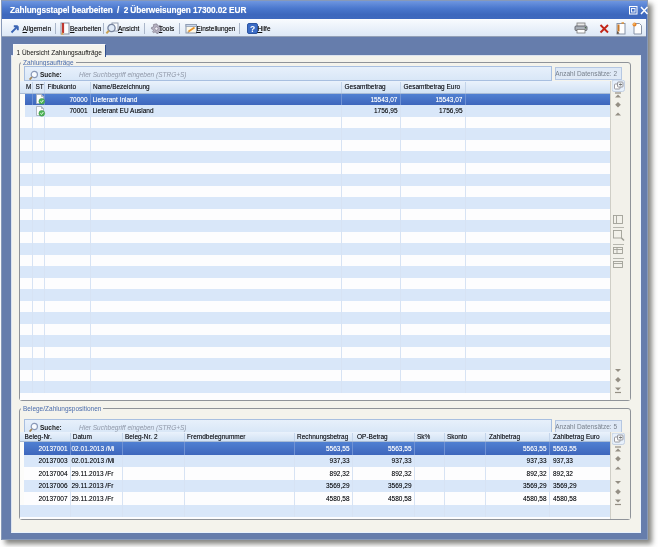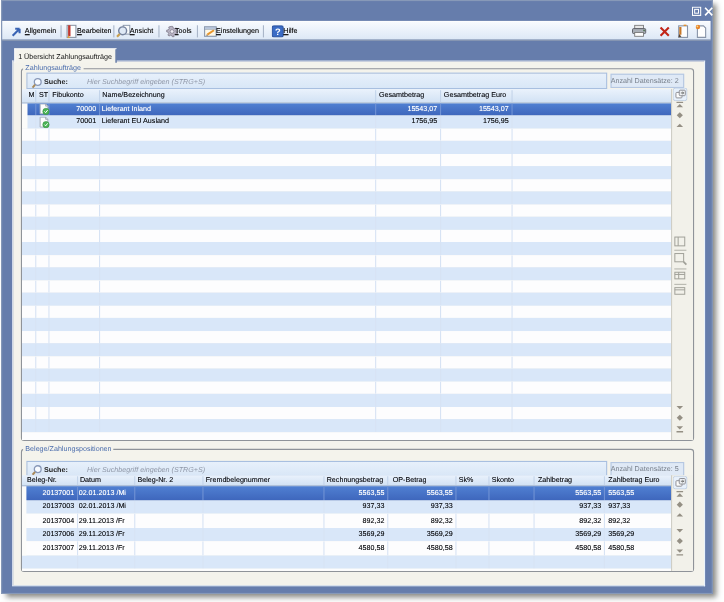--- a/index.html
+++ b/index.html
@@ -36,20 +36,21 @@
 .nav { position:absolute; background:#f2f1ea; }
 .ts { position:absolute; top:3px; width:1px; height:11px; background:#aab6c9; }
 .ti { position:absolute; top:5px; white-space:nowrap; line-height:8px; }
 .ti u { text-decoration:underline; }
 svg { position:absolute; }
 .ph { font-style:italic; color:#9098a8; }
 </style>
 </head>
 <body>
 <div id="win">
+<div id="title">Zahlungsstapel bearbeiten&nbsp; /&nbsp; 2 Überweisungen 17300.02 EUR</div>
 <svg style="left:627px; top:5px;" width="9" height="9">
  <rect x="0.5" y="0.5" width="7.5" height="7.5" fill="none" stroke="#fff" stroke-width="1"></rect>
  <rect x="2.5" y="2.5" width="3.5" height="3.5" fill="none" stroke="#fff" stroke-width="0.9"></rect>
 </svg>
 <svg style="left:637.5px; top:5px;" width="9" height="10">
  <path d="M1 1 L7.5 8 M7.5 1 L1 8" stroke="#fff" stroke-width="1.5" fill="none"></path>
 </svg>
 <div id="toolbar">
       <svg style="left:8px; top:3px;" width="11" height="11">
 <path d="M1.5 9.5 L7.8 3.2 M7.8 3.2 L3.8 3.2 M7.8 3.2 L7.8 7.2" stroke="#3a64b4" stroke-width="1.9" fill="none"></path>

